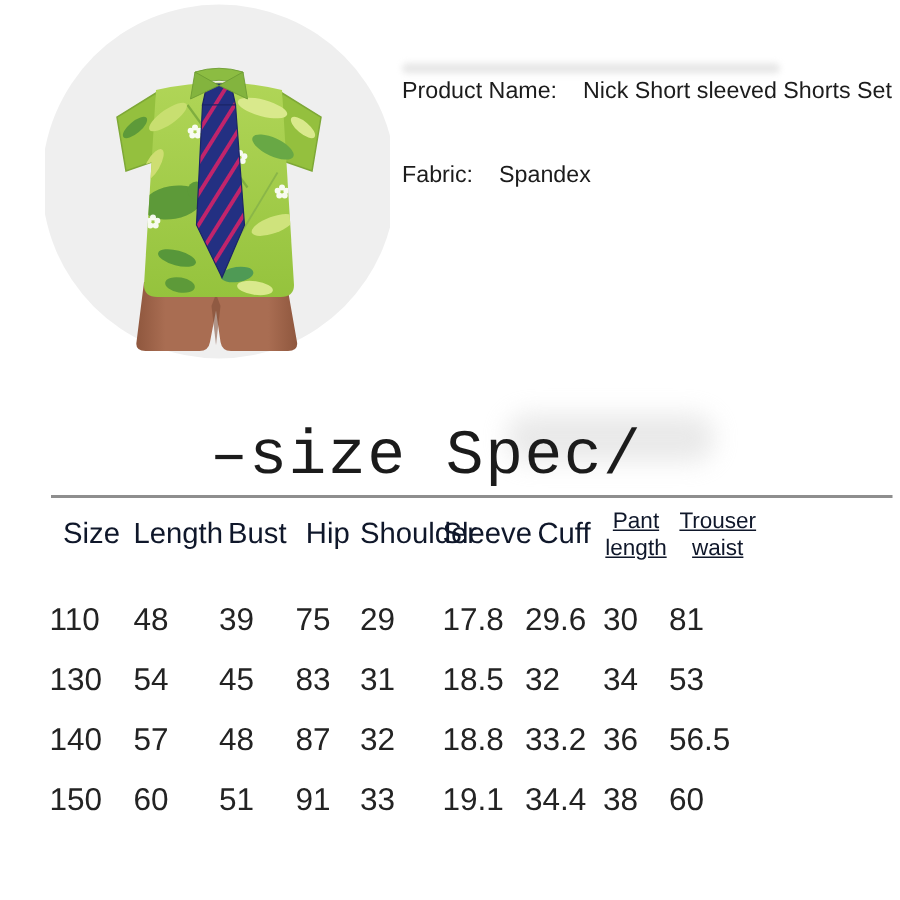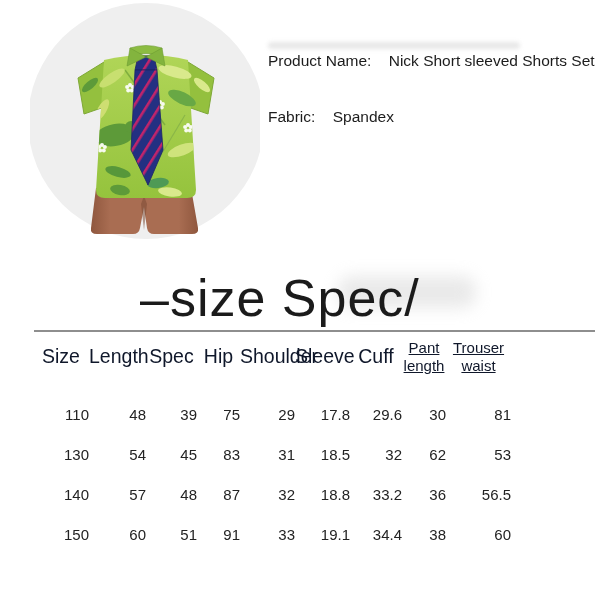--- a/index.html
+++ b/index.html
@@ -12,34 +12,34 @@
   
   .info-line{position:absolute;font-size:15.5px;color:#1c1c1c;white-space:nowrap;}
   .line-name{left:268px;top:52px;}
   .line-fabric{left:268px;top:108px;}
   .info-label{margin-right:13px;}
   .ghost{position:absolute;pointer-events:none;}
   .smudge-1{left:268px;top:42px;width:252px;height:7px;background:#bcbcbc;opacity:.35;filter:blur(2px);border-radius:4px;}
   .smudge-2{left:338px;top:276px;width:138px;height:32px;background:#cfcfcf;opacity:.45;filter:blur(8px);border-radius:14px;}
 
   
-  .spec-title{position:absolute;left:140px;top:268px;font-size:52px;font-weight:400;
-              letter-spacing:1px;color:#1b1b1b;white-space:nowrap;}
+  .spec-title{position:absolute;left:140px;top:280px;font-size:42px;font-weight:400;
+              letter-spacing:1px;color:#1b1b1b;white-space:nowrap;font-family:Liberation Mono, monospace;}
   .spec-unit{position:absolute;left:470px;top:296px;font-size:21px;color:#111;}
 
   
   .table-rule{position:absolute;left:34px;top:330px;width:561px;height:2px;background:#8e8e8e;}
   table.size-table{position:absolute;left:33px;top:333px;width:478px;
                    border-collapse:collapse;table-layout:fixed;}
   .size-table th{height:47px;padding:0;vertical-align:middle;text-align:center;
                  font-weight:400;font-size:19.5px;color:#0f172a;white-space:pre-line;line-height:1.05;}
   .size-table th.two-line{font-size:15px;line-height:1.2;text-decoration:underline;}
   .size-table tr.spacer td{height:14px;padding:0;}
-  .size-table tbody td{height:40px;padding:0;text-align:right;vertical-align:middle;
-                       font-size:15px;color:#232323;}
+  .size-table tbody td{height:40px;padding:0;text-align:left;vertical-align:middle;
+                       font-size:21px;color:#232323;}
   col.c0{width:56px}col.c1{width:57px}col.c2{width:51px}col.c3{width:43px}
   col.c4{width:55px}col.c5{width:55px}col.c6{width:52px}col.c7{width:44px}col.c8{width:65px}
 </style>
 </head>
 <body>
 
 <div class="page">
 
   <div class="product-photo">
     <svg viewBox="0 0 230 245" width="230" height="245" xmlns="http://www.w3.org/2000/svg">
@@ -147,21 +147,21 @@
         <col class="c4">
       <col class="c5">
         <col class="c6">
         <col class="c7">
         <col class="c8">
     </colgroup>
     <thead>
       <tr>
         <th>Size</th>
         <th>Length</th>
-        <th>Spec</th>
+        <th>Bust</th>
         <th>Hip</th>
         <th>Shoulder</th>
         <th>Sleeve</th>
         <th>Cuff</th>
         <th class="two-line">Pant
 length</th>
         <th class="two-line">Trouser
 waist</th>
       </tr>
     </thead>
@@ -181,21 +181,21 @@
         <td>81</td>
       </tr>
       <tr>
         <td>130</td>
         <td>54</td>
         <td>45</td>
         <td>83</td>
         <td>31</td>
         <td>18.5</td>
         <td>32</td>
-        <td>62</td>
+        <td>34</td>
         <td>53</td>
       </tr>
       <tr>
         <td>140</td>
         <td>57</td>
         <td>48</td>
         <td>87</td>
         <td>32</td>
         <td>18.8</td>
         <td>33.2</td>

